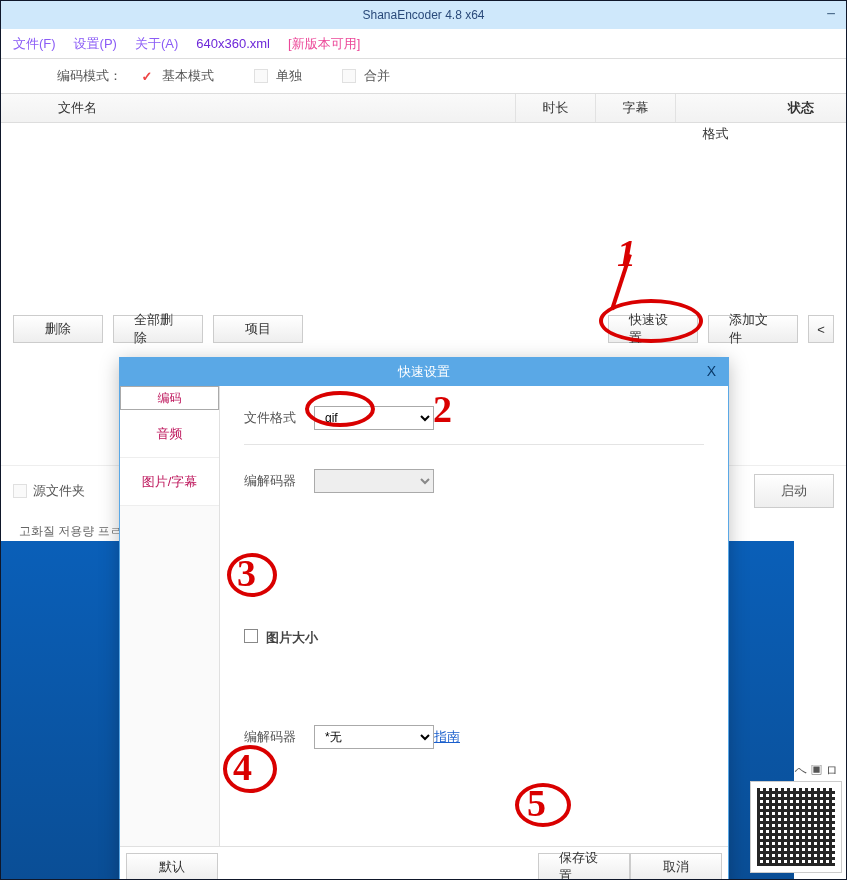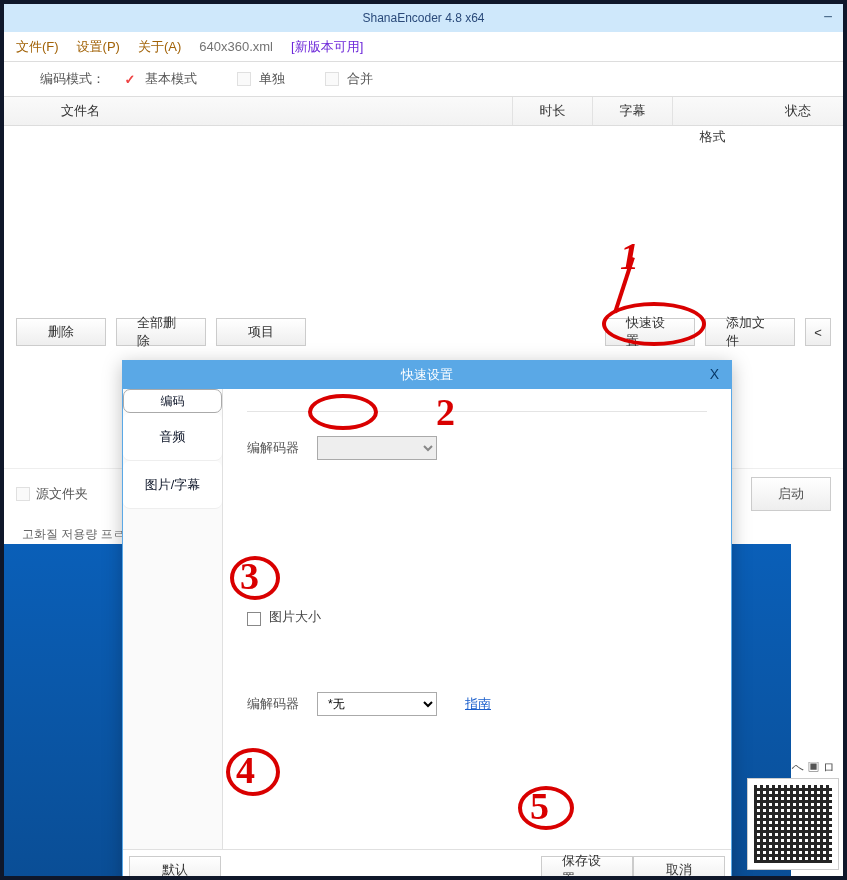--- a/index.html
+++ b/index.html
@@ -1,44 +1,44 @@
 <!DOCTYPE html>
 <html><head>
 <meta charset="utf-8">
 <style>
   * { box-sizing: border-box; font-family: "Microsoft YaHei", "SimSun", Arial, sans-serif; }
   body { margin: 0; background: #fff; }
-  .frame { width: 847px; height: 880px; position: relative; border: 4px solid #0f172a; background: #fff; overflow: hidden; }
+  .frame { width: 847px; height: 880px; position: relative; border: 1px solid #0f172a; background: #fff; overflow: hidden; }
 
   
   .titlebar { height: 28px; background: #cfe8fb; display: flex; align-items: center; justify-content: center; font-size: 12px; color: #2a4a7a; position: relative; }
   .titlebar-right { position: absolute; right: 6px; top: 4px; font-size: 16px; color: #4a6a8a; }
   .titlebar-right span { display:inline-block; width:18px; text-align:center; }
 
   
   .menubar { height: 30px; background: #fff; display: flex; align-items: center; padding: 0 12px; border-bottom: 1px solid #ddd; font-size: 13px; }
-  .menubar .m { margin-right: 18px; color: #a16207; cursor: default; }
-  .menubar .m-blue { color: #737373; }
-  .menubar .m-green { color: #6d28d9; }
-
-  
-  .moderow { height: 34px; display:flex; align-items:center; padding:0 40px 0 36px; font-size:13px; color:#555; }
+  .menubar .m { margin-right: 18px; color: #8b5cf6; cursor: default; }
+  .menubar .m-blue { color: #6d28d9; }
+  .menubar .m-green { color: #ec4899; }
+
+  
+  .moderow { height: 34px; display:flex; align-items:center; padding:0 40px 0 56px; font-size:13px; color:#555; }
   .moderow .lbl { margin-right:18px; }
   .moderow .opt { display:flex; align-items:center; margin-right:40px; }
   .checkmark { color:#e44; font-weight:bold; margin-right:8px; width:14px; display:inline-block; text-align:center; }
   .emptybox { display:inline-block; width:14px; height:14px; border:1px solid #e0e0e0; margin-right:8px; background:#fafafa; }
 
   
   .filehdr { height: 30px; background: linear-gradient(#fafafa,#f2f2f2); border-top:1px solid #ddd; border-bottom:1px solid #ddd; display:flex; font-size:13px; color:#333; }
   .filehdr > div { border-right:1px solid #e2e2e2; display:flex; align-items:center; padding:0 10px; }
   .col-name { flex:1;margin-left:47px; }
   .col-dur { width:80px; justify-content:center; }
   .col-sub { width:80px; justify-content:center; }
   .col-fmt { width:80px; justify-content:center;margin-top:40px; }
-  .col-stat { width:90px; justify-content:center; border-right:none !important; }
+  .col-stat { width:90px; justify-content:center; border-right:none !important;font-weight:bold; }
 
   .filelist { height: 186px; background:#fff; }
 
   
   .btnrow { height:40px; display:flex; align-items:center; padding:0 12px; gap:10px; position:relative; }
   .btn { height:28px; border:1px solid #ccc; background:linear-gradient(#fff,#eee); padding:0 20px; font-size:13px; color:#333; display:flex; align-items:center; cursor:default; }
   .btn-wide { width:90px; justify-content:center; }
   .spacer { flex:1; }
   .btn-more { width:26px; justify-content:center; padding:0; }
 
@@ -52,31 +52,31 @@
 
   .desktop { position:absolute; left:0; right:0; top:540px; bottom:0; background: linear-gradient(180deg, #0a5fb8, #0a4e96); }
   .deskwhite { position:absolute; right:0; top:540px; width:52px; bottom:0; background:#fff; }
 
   
   .dialog { position:absolute; left:118px; top:356px; width:610px; background:#fff; border:1px solid #5aa8e6; box-shadow:0 4px 18px rgba(0,0,0,0.25); }
   .dlg-title { height:28px; background:#5aa8e6; color:#fff; display:flex; align-items:center; justify-content:center; font-size:13px; position:relative; }
   .dlg-x { position:absolute; right:12px; top:5px; color:#0a3a6a; font-size:14px; }
   .dlg-body { display:flex; height:460px; }
   .dlg-tabs { width:100px; border-right:1px solid #e0e0e0; background:#fafafa; }
-  .dlg-tab { height:48px; display:flex; align-items:center; justify-content:center; font-size:13px; color:#0f172a; background:#fff; border-bottom:1px solid #eee; cursor:default;border-radius:7px; }
+  .dlg-tab { height:48px; display:flex; align-items:center; justify-content:center; font-size:13px; color:#be185d; background:#fff; border-bottom:1px solid #eee; cursor:default; }
   .dlg-tab.sel { background:#fff; }
   .dlg-content { flex:1; padding:14px 24px; font-size:13px; color:#444; position:relative; }
   .fieldrow { display:flex; align-items:center; height:36px; }
   .fldlbl { width:70px; color:#555; }
   .sel { height:24px; border:1px solid #aaa; background:#fff; padding:2px 6px; font-size:12px; }
   .sel.dis { background:#eee; color:#888; }
   .hr { border-top:1px solid #e4e4e4; margin:8px 0 18px 0; }
-  .chkrow { display:flex; align-items:flex-end; height:30px; margin-top:58px; }
+  .chkrow { display:flex; align-items:flex-start; height:30px; margin-top:58px;font-weight:bold; }
   .chkbox { width:14px; height:14px; border:1px solid #888; margin-right:8px; background:#fff; }
-  .link { color:#1b5fcc; text-decoration:underline; margin-left:28px; }
+  .link { color:#1b5fcc; text-decoration:underline; margin-left:0; }
   .dlg-buttons { height:40px; border-top:1px solid #e0e0e0; display:flex; align-items:center; padding:0 6px; }
   .dlg-buttons .btn { width:92px; justify-content:center; }
   .dlg-buttons .gap { flex:1; }
 
   
   .circle { position:absolute; border:4px solid #d90000; border-radius:50%; pointer-events:none; }
   .redtxt { position:absolute; color:#d90000; font-size:38px; font-family:"Comic Sans MS",cursive; font-weight:bold; pointer-events:none; }
   .redstroke { position:absolute; border-left:4px solid #d90000; transform:rotate(18deg); pointer-events:none; }
 
   
@@ -158,20 +158,26 @@
       <span>快速设置</span>
       <span class="dlg-x">X</span>
     </div>
     <div class="dlg-body">
       <div class="dlg-tabs">
         <div class="dlg-tab sel">编码</div>
         <div class="dlg-tab">音频</div>
         <div class="dlg-tab">图片/字幕</div>
       </div>
       <div class="dlg-content">
+        <div class="fieldrow">
+          <span class="fldlbl">文件格式</span>
+          <select class="sel" style="width:120px">
+            <option>gif</option>
+          </select>
+        </div>
         <div class="hr"></div>
         <div class="fieldrow">
           <span class="fldlbl">编解码器</span>
           <select class="sel dis" style="width:120px"><option></option></select>
         </div>
 
         <div class="chkrow" style="margin-top:130px">
           <span class="chkbox"></span>
           <span>图片大小</span>
         </div>

